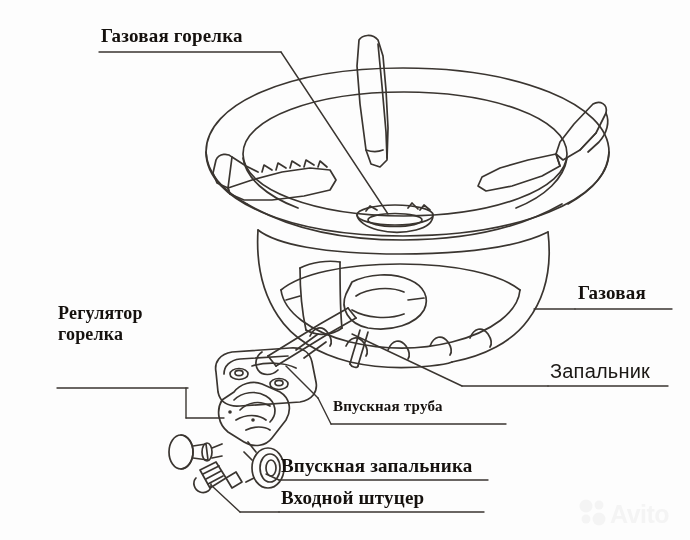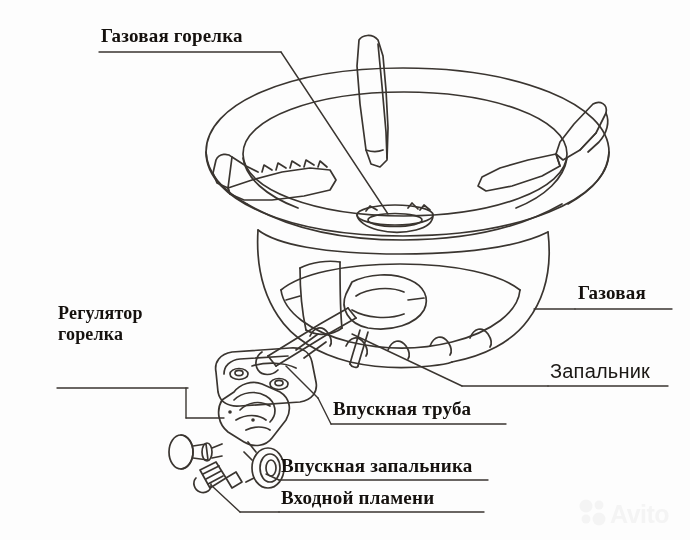--- a/index.html
+++ b/index.html
@@ -39,21 +39,21 @@
     font-weight: normal;
     color: #1b1815;
   }
   .label.multiline {
     white-space: normal;
     text-align: left;
   }
   #lbl-gas-burner   { left: 101px; top: 25px;  font-size: 19px; }
   #lbl-body         { left: 578px; top: 282px; font-size: 19px; }
   #lbl-igniter      { left: 550px; top: 360px; font-size: 20px; }
-  #lbl-inlet-pipe   { left: 333px; top: 398px; font-size: 19px; text-align: right; }
+  #lbl-inlet-pipe   { left: 333px; top: 398px; font-size: 15px; text-align: right; }
   #lbl-regulator    { left: 58px;  top: 303px; font-size: 18px; width: 150px; }
   #lbl-igniter-valve{ left: 281px; top: 455px; font-size: 19px; }
   #lbl-inlet-fitting{ left: 281px; top: 487px; font-size: 19px; }
 
   #watermark {
     position: absolute;
     left: 578px;
     top: 498px;
     width: 104px;
     height: 34px;
@@ -318,21 +318,21 @@
 
   <div class="label serif" id="lbl-inlet-pipe">Впускная труба</div>
 
   <div class="label serif multiline" id="lbl-regulator">
     <div>Регулятор</div>
     <div>горелка</div>
   </div>
 
   <div class="label serif" id="lbl-igniter-valve">Впускная запальника</div>
 
-  <div class="label serif" id="lbl-inlet-fitting">Входной пламени</div>
+  <div class="label serif" id="lbl-inlet-fitting">Входной штуцер</div>
 
   <div id="watermark">
     <svg width="30" height="30" viewBox="0 0 30 30">
       <circle cx="8" cy="8" r="6.5" fill="#f4f4f4"></circle>
       <circle cx="21" cy="7" r="4.5" fill="#f4f4f4"></circle>
       <circle cx="8" cy="21" r="4.5" fill="#f4f4f4"></circle>
       <circle cx="21" cy="21" r="6.5" fill="#f4f4f4"></circle>
     </svg>
     <span class="wm-text">Avito</span>
   </div>

